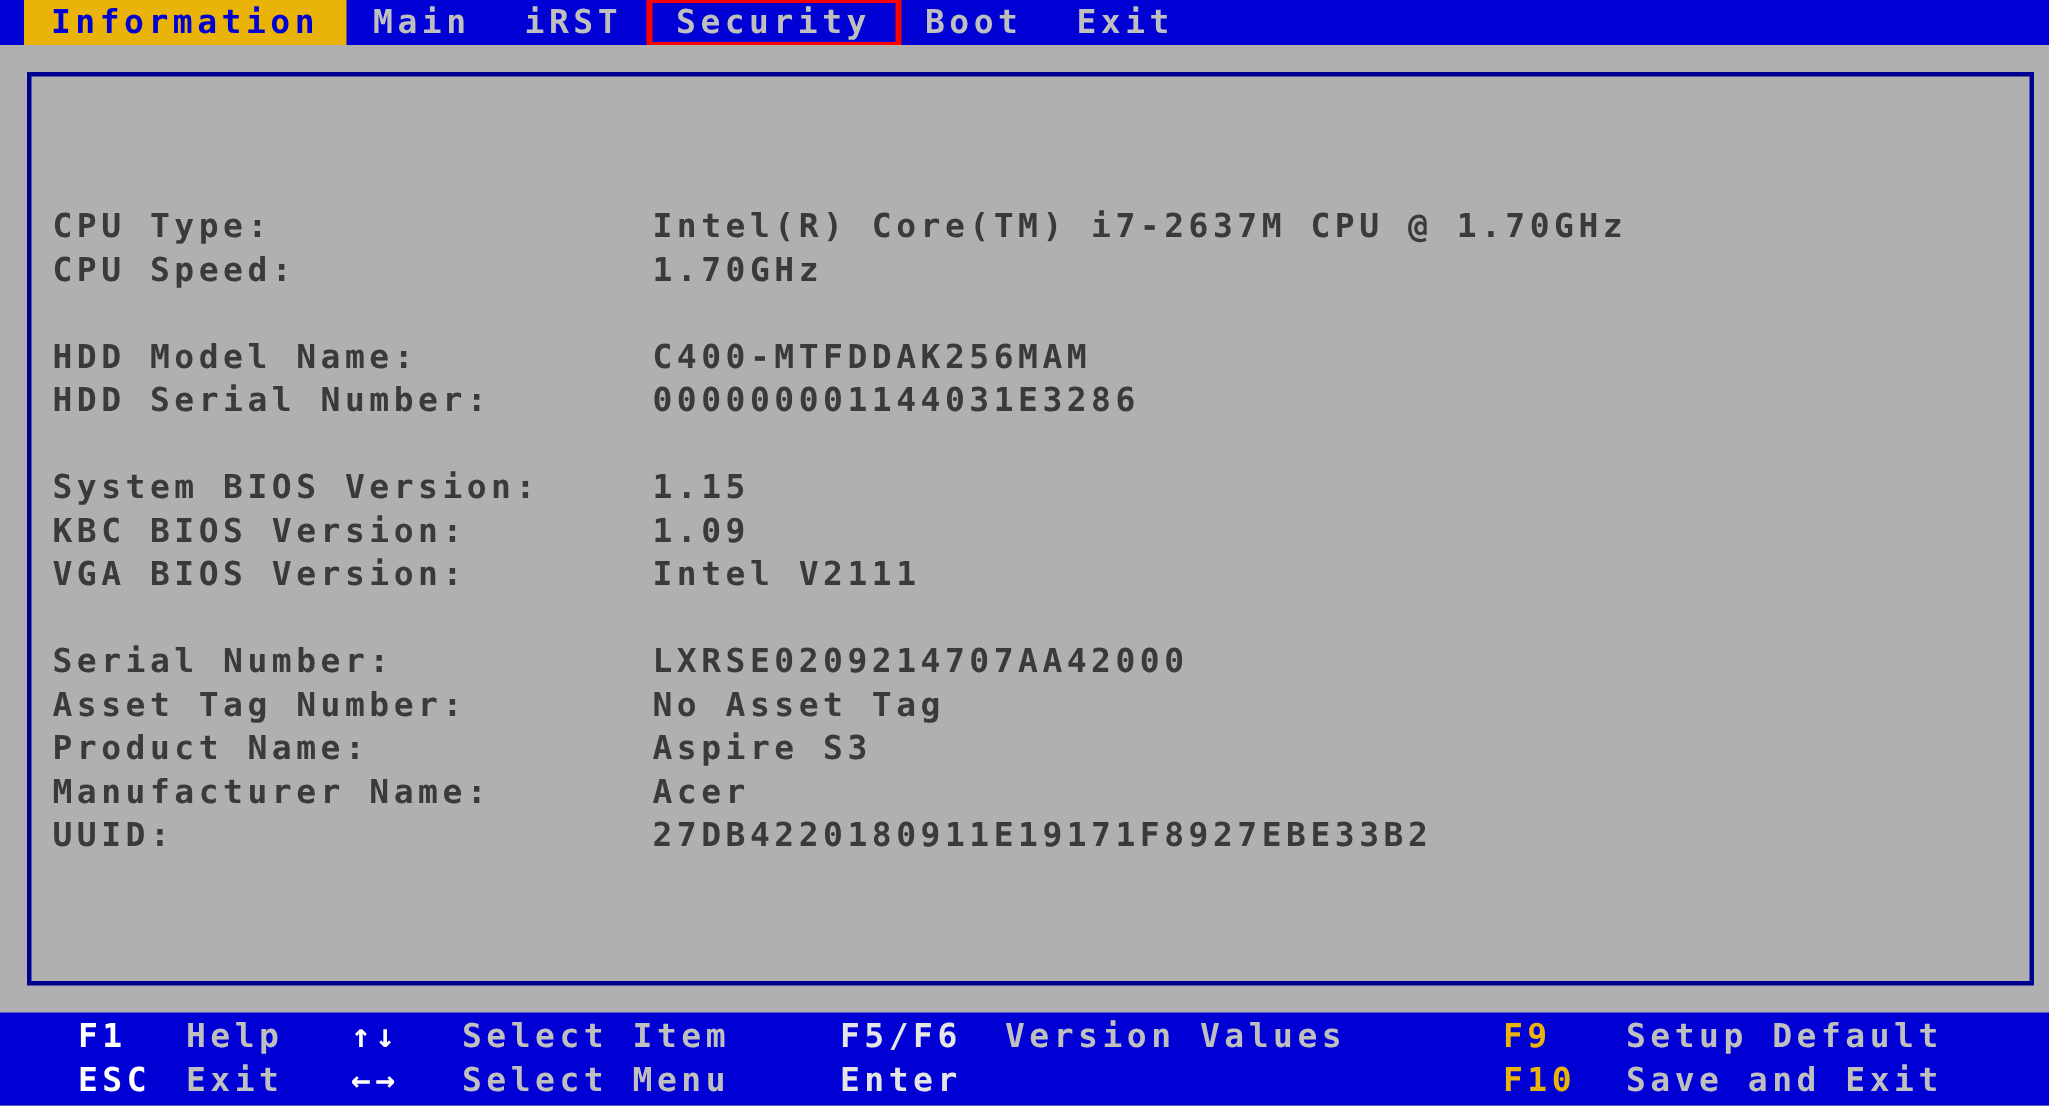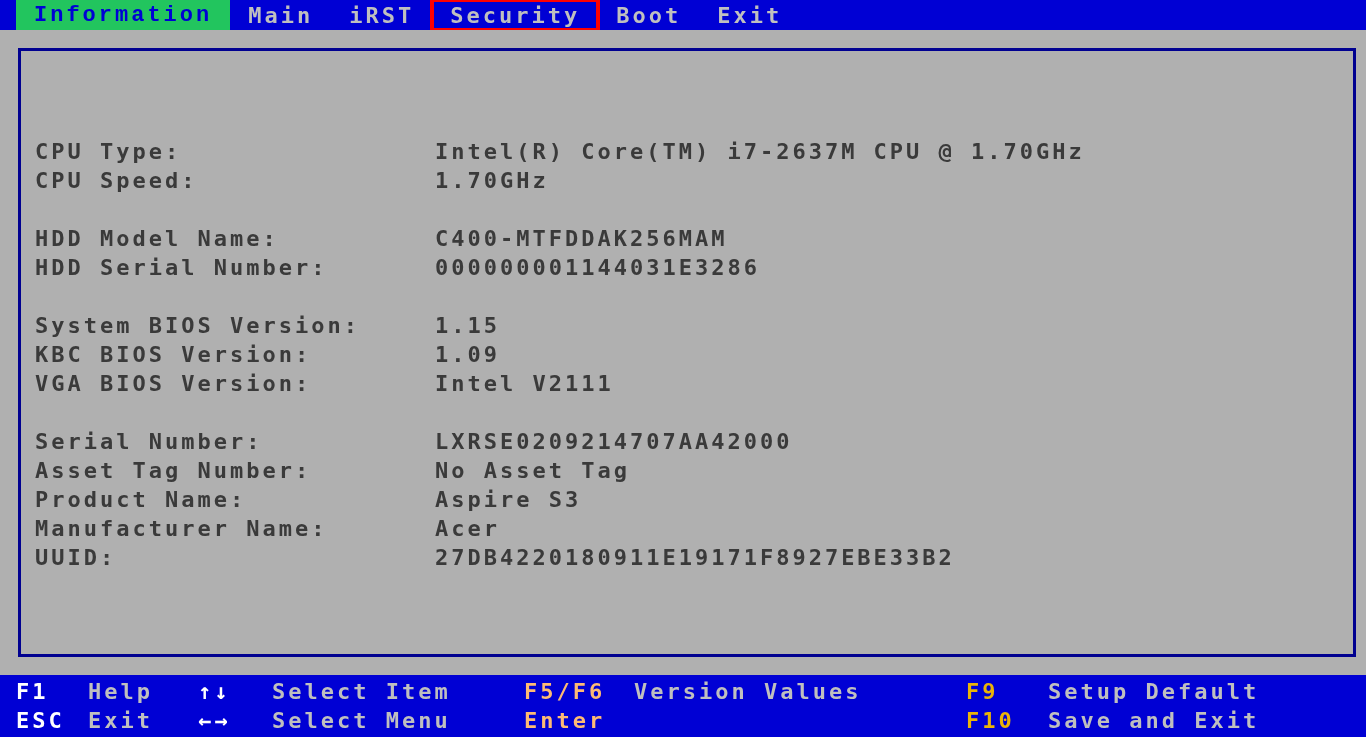--- a/index.html
+++ b/index.html
@@ -26,23 +26,22 @@
       font-weight: bold;
       letter-spacing: 3px;
     }
     .tab-item {
       display: flex; align-items: center;
       padding: 0 18px;
       white-space: pre;
       cursor: pointer;
     }
     .tab-item.selected {
-      background: #22c55e;
+      background: #eab308;
       color: #0000d4;
-      font-family: Liberation Mono, monospace;
     }
     .tab-item.highlighted {
       
       outline: 4px solid #ff0000;
       outline-offset: -2px;
       text-align: right;
     }
 
     
     .client-area {
@@ -83,26 +82,26 @@
       position: absolute;
       left: 0; right: 0; bottom: 0;
       height: 62px;
       background: #0000d4;
       color: #bfbfbf;
       font-size: 22px;
       font-weight: bold;
       letter-spacing: 3px;
       padding: 2px 0 2px 16px;
     }
-    .help-row { display: flex; line-height: 29px; white-space: pre; }
+    .help-row { display: flex; line-height: 29px; white-space: pre; margin-left: 36px; }
     .help-key   { width: 72px;  color: #ffffff; }
     .help-label { width: 110px; }
     .help-glyph { width: 74px;  color: #ffffff; }
     .help-text  { width: 252px; }
-    .help-key2  { width: 110px; color: #fdba74; }
+    .help-key2  { width: 110px; color: #e5e5e5; }
     .help-text2 { width: 332px; }
     .help-key3  { width: 82px;  color: #eab308; }
     .help-text3 { flex: 1; }
   </style>
 </head>
 <body>
 
 <div class="tab-bar">
   <div class="tab-item selected">Information</div>
   <div class="tab-item">Main</div>

